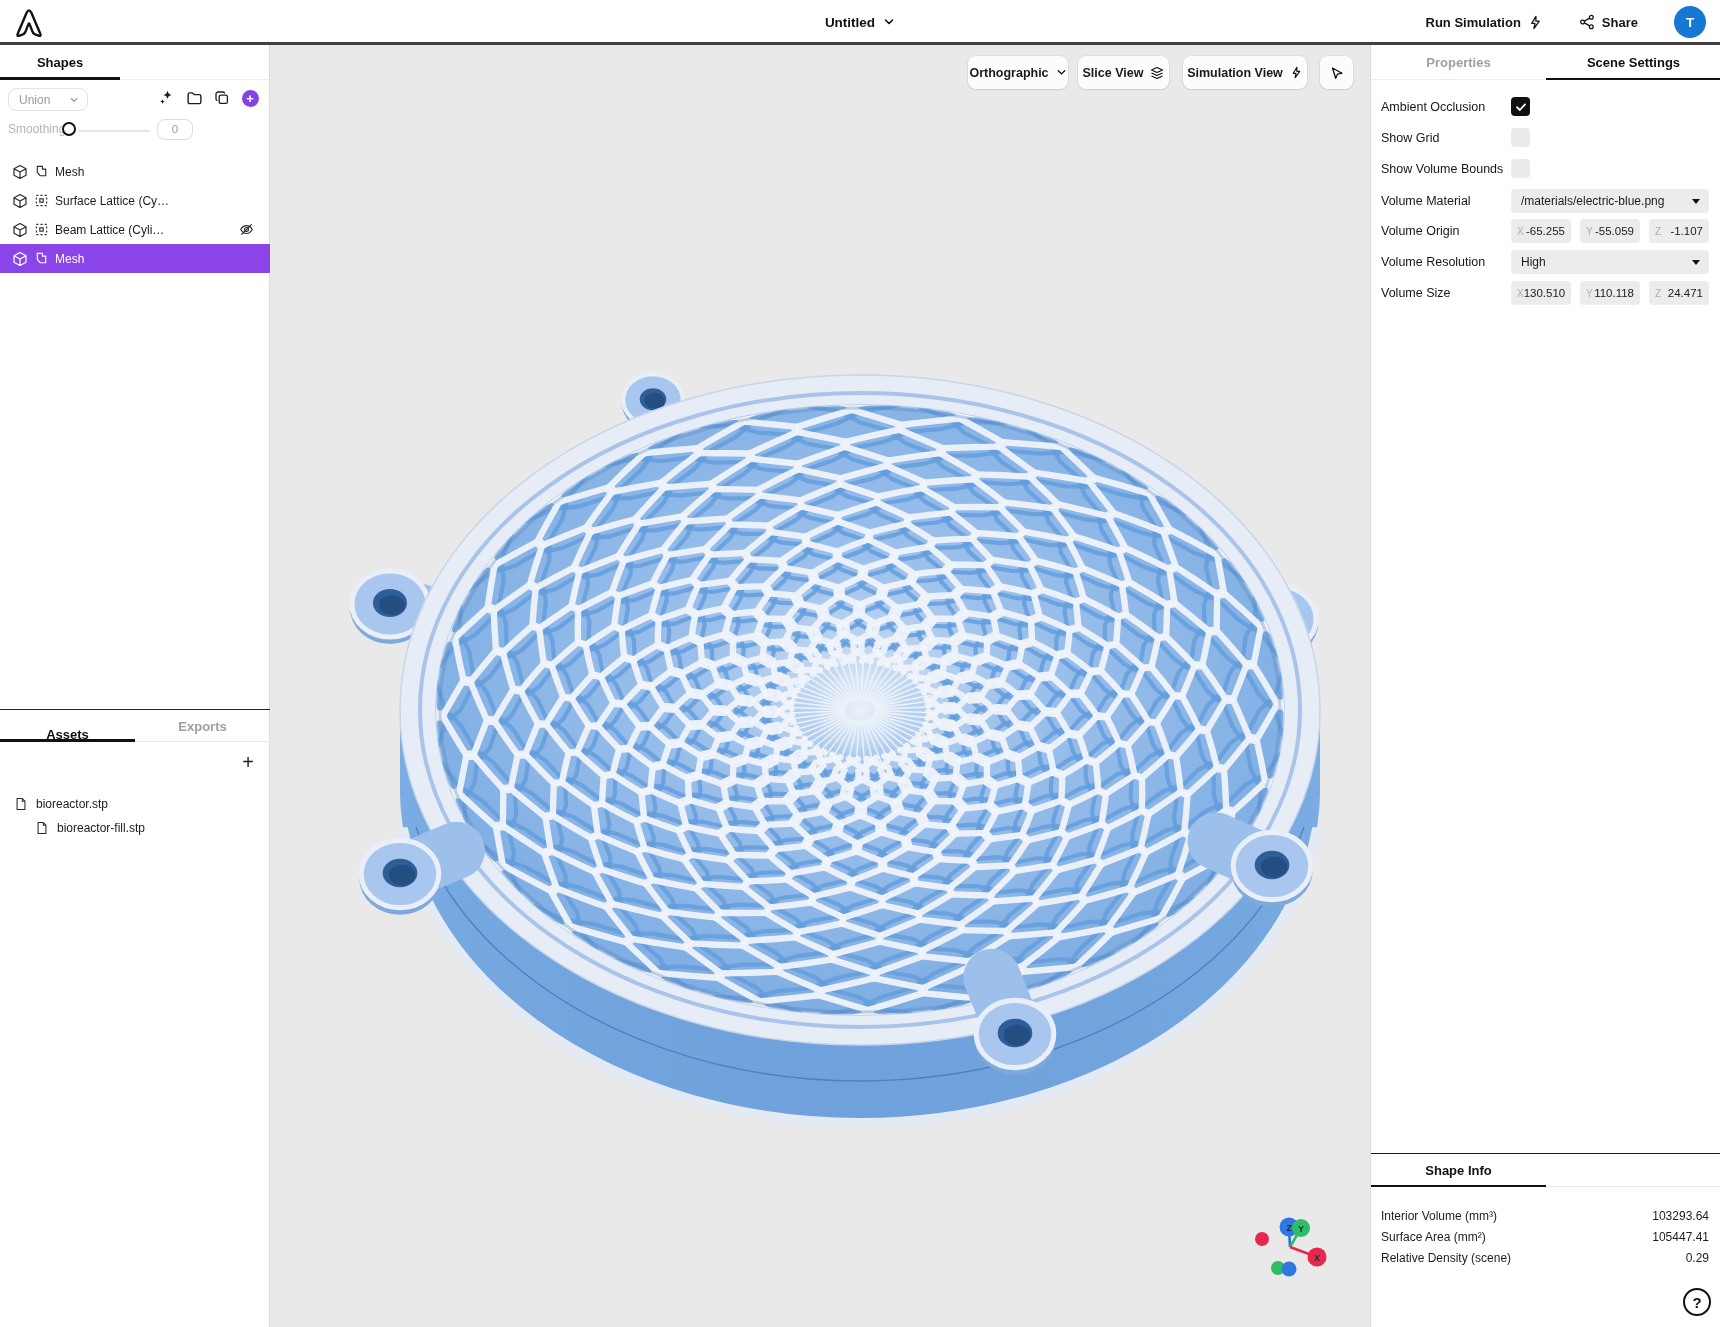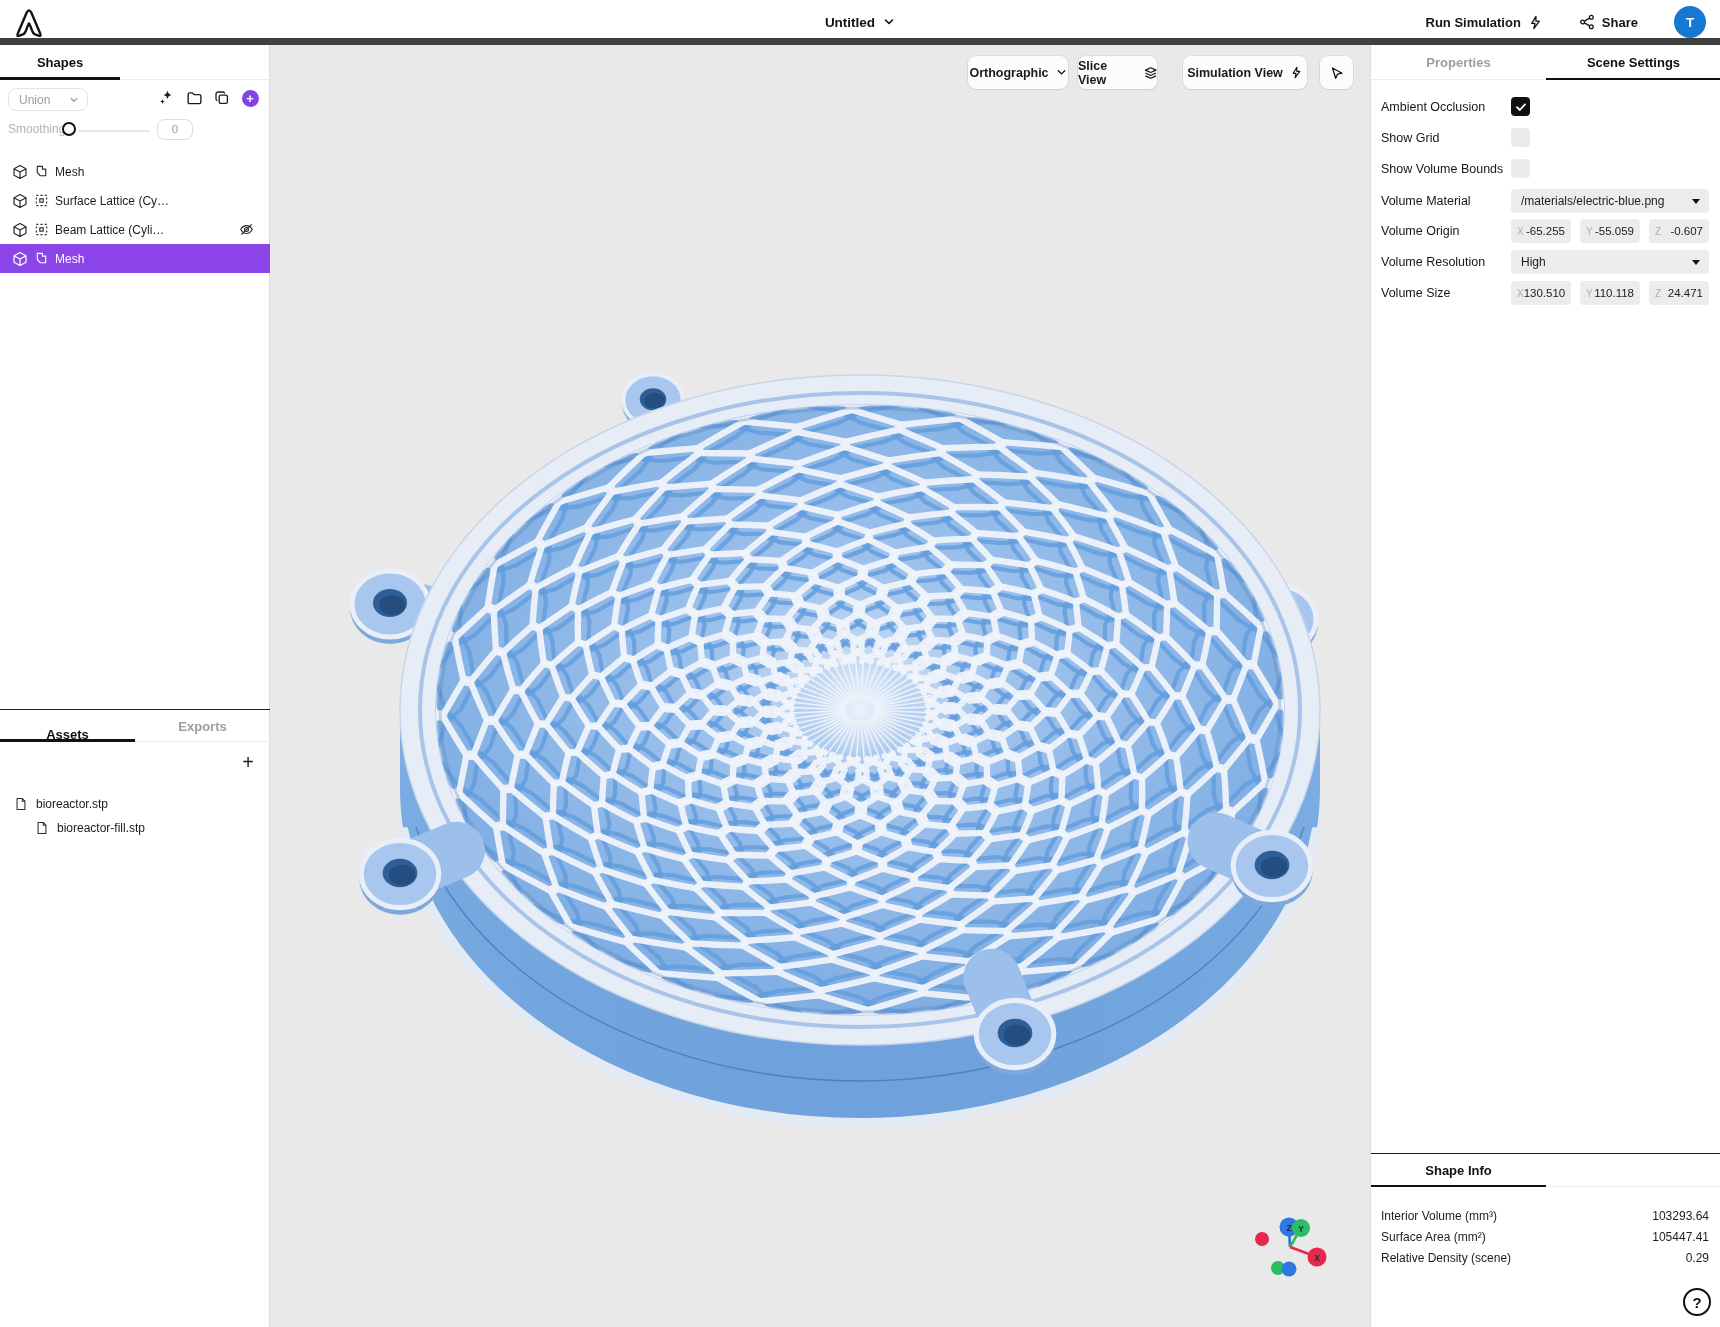--- a/index.html
+++ b/index.html
@@ -1,21 +1,21 @@
 <!DOCTYPE html>
 <html><head>
 <meta charset="utf-8">
 <style>
   * { box-sizing: border-box; margin: 0; padding: 0; }
   html,body { width:1720px; height:1327px; }
   body { position:relative; font-family:"Liberation Sans",sans-serif; background:#fff; overflow:hidden; color:#1a1a1a; }
   svg { display:block; }
 
   
-  .topbar { position:absolute; left:0; top:0; width:1720px; height:45px; background:#fff; border-bottom:7px solid #404040;text-align:right; }
+  .topbar { position:absolute; left:0; top:0; width:1720px; height:45px; background:#fff; border-bottom:3px solid #404040;text-align:right; }
   .logo { position:absolute; left:10px; top:4px; }
   .doc-title { position:absolute; left:0; right:0; top:0; height:44px; display:flex; align-items:center; justify-content:center; gap:8px; font-size:13.5px; font-weight:600; color:#111; }
   .topbar-right { position:absolute; right:14px; top:0; height:44px; display:flex; align-items:center; gap:36px; }
   .text-btn { display:flex; align-items:center; gap:7px; font-size:13px; font-weight:600; color:#151515; cursor:pointer; }
   .avatar { width:32px; height:32px; border-radius:50%; background:#1678d2; color:#fff; font-size:13.5px; font-weight:600; display:flex; align-items:center; justify-content:center; }
 
   
   .sidebar { position:absolute; left:0; top:45px; width:270px; height:1282px; background:#fff; border-right:1px solid #dcdcdc; }
   .tabbar { position:relative; height:35px; border-bottom:1px solid #ececec; }
   .tab { position:absolute; top:0; height:35px; display:flex; align-items:center; justify-content:center; font-size:13px; font-weight:600; cursor:pointer; }
@@ -471,21 +471,21 @@
       </g>
     </svg>
 
   <div class="view-btns">
     <div class="view-btn" style="left:698px;width:100px;">
       <span>Orthographic</span>
       <svg width="11" height="11" viewBox="0 0 12 12">
         <path d="M2.5 4 L6 7.5 L9.5 4" fill="none" stroke="#111" stroke-width="1.5" stroke-linecap="round"></path>
       </svg>
     </div>
-    <div class="view-btn" style="left:808px;width:79px;justify-content:flex-end;">
+    <div class="view-btn" style="left:808px;width:91px;">
       <span>Slice View</span>
       <svg width="14" height="14" viewBox="0 0 14 14">
         <path d="M7 1.5 L12.5 4 L7 6.5 L1.5 4 Z" fill="none" stroke="#111" stroke-width="1.2" stroke-linejoin="round"></path>
         <path d="M1.5 7 L7 9.5 L12.5 7" fill="none" stroke="#111" stroke-width="1.2" stroke-linejoin="round"></path>
         <path d="M1.5 10 L7 12.5 L12.5 10" fill="none" stroke="#111" stroke-width="1.2" stroke-linejoin="round"></path>
       </svg>
     </div>
     <div class="view-btn" style="left:913px;width:124px;">
       <span>Simulation View</span>
       <svg width="13" height="13" viewBox="0 0 16 16">
@@ -555,21 +555,21 @@
       <div class="num-input">
         <span class="axis">X</span>
         <span class="val">-65.255</span>
       </div>
       <div class="num-input">
         <span class="axis">Y</span>
         <span class="val">-55.059</span>
       </div>
       <div class="num-input">
         <span class="axis">Z</span>
-        <span class="val">-0.607</span>
+        <span class="val">-1.107</span>
       </div>
     </div>
   </div>
   <div class="setting-row" style="top:205px;">
     <span class="setting-label">Volume Resolution</span>
     <div class="select">
       <span>High</span>
       <span class="arrow"></span>
     </div>
   </div>

